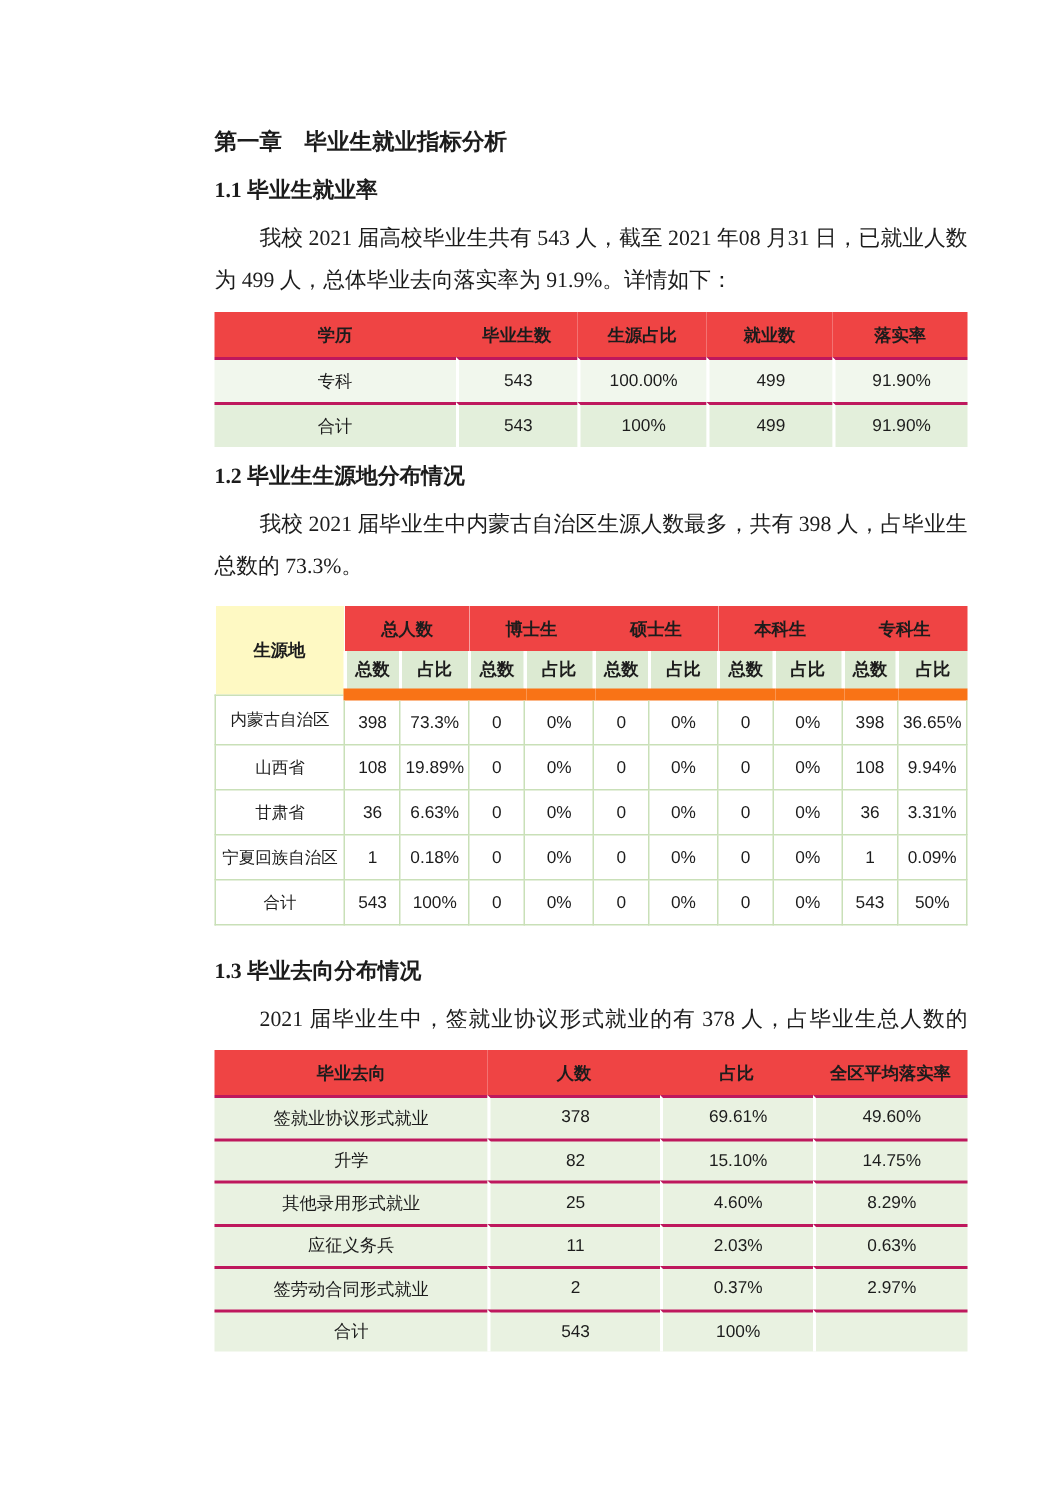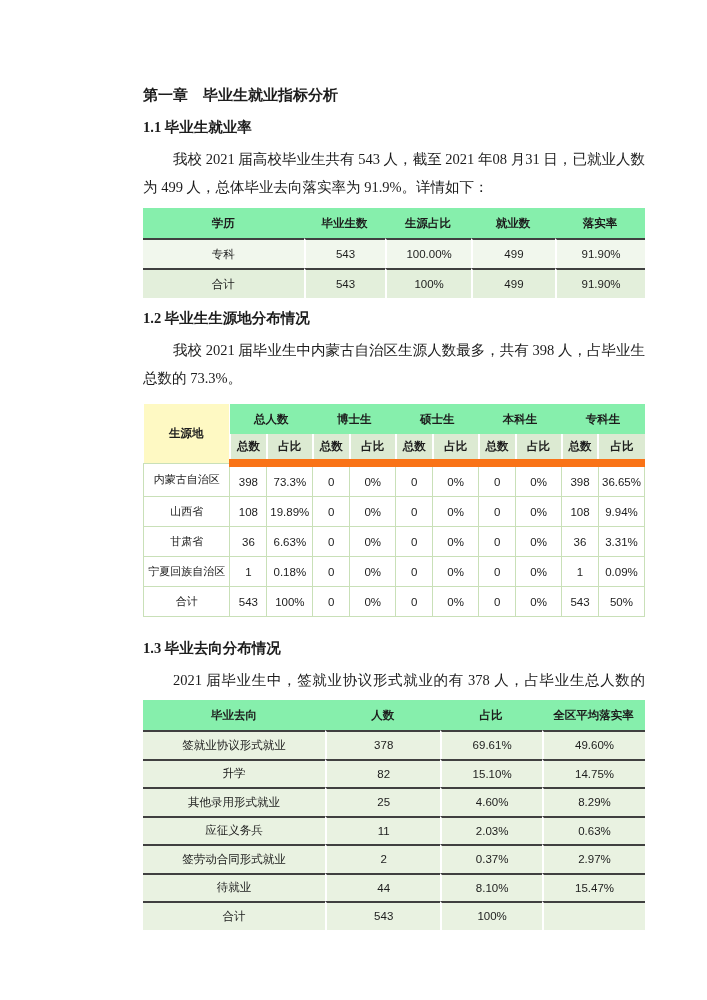--- a/index.html
+++ b/index.html
@@ -58,39 +58,39 @@
     font-size: 11.5px;
     color: #1c1c1c;
   }
   th, td {
     text-align: center;
     vertical-align: middle;
     padding: 0 2px;
     overflow: hidden;
   }
   th {
-    background: #86efac;
+    background: #ef4444;
     font-weight: bold;
     font-family: "Liberation Serif", serif;
   }
   td {
     font-family: "Liberation Sans", sans-serif;
   }
   td:first-child {
     font-family: "Liberation Serif", serif;
   }
   
   .banded {
     border-collapse: separate;
     border-spacing: 0;
   }
   .banded th { height: 30px; }
   .banded td {
     height: 28px;
-    border-top: 2px solid #404040;
+    border-top: 2px solid #be185d;
     border-left: 2px solid #ffffff;
   }
   .banded td:first-child { border-left: none; }
   #employment-table { margin-top: 7px; }
   #employment-table tbody tr:nth-child(1) td { background: #F1F7ED; }
   #employment-table tbody tr:nth-child(2) td { background: #E3EFDB; }
   #destination-table { margin-top: 6px; }
   #destination-table tbody td { background: #E9F2E1; }
   #destination-table tbody td { height: 26.5px; }
   
@@ -324,26 +324,20 @@
           <td>2.03%</td>
           <td>0.63%</td>
         </tr>
         <tr>
           <td>签劳动合同形式就业</td>
           <td>2</td>
           <td>0.37%</td>
           <td>2.97%</td>
         </tr>
         <tr>
-          <td>待就业</td>
-          <td>44</td>
-          <td>8.10%</td>
-          <td>15.47%</td>
-        </tr>
-        <tr>
           <td>合计</td>
           <td>543</td>
           <td>100%</td>
           <td></td>
         </tr>
       </tbody>
   </table>
 
 </div>
 

